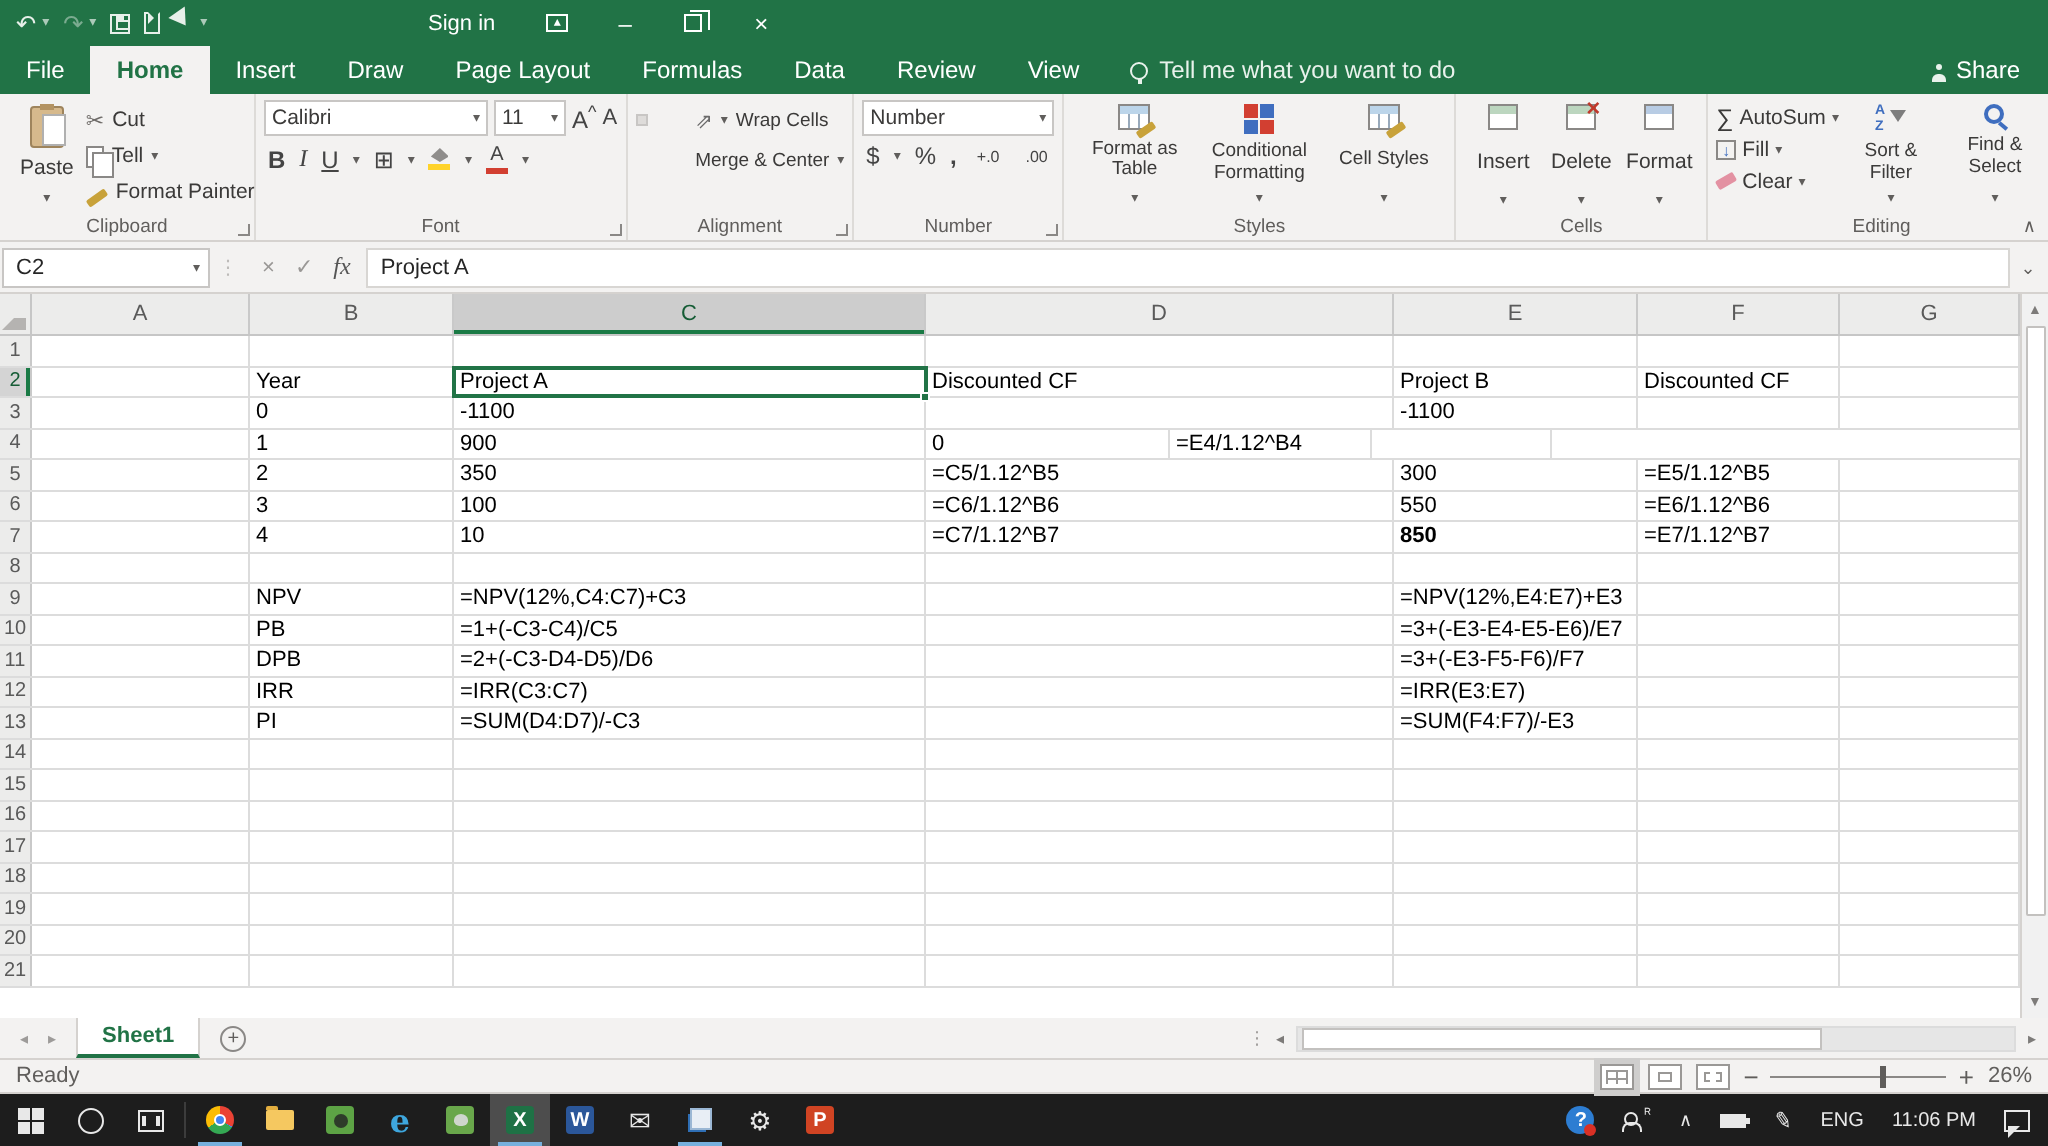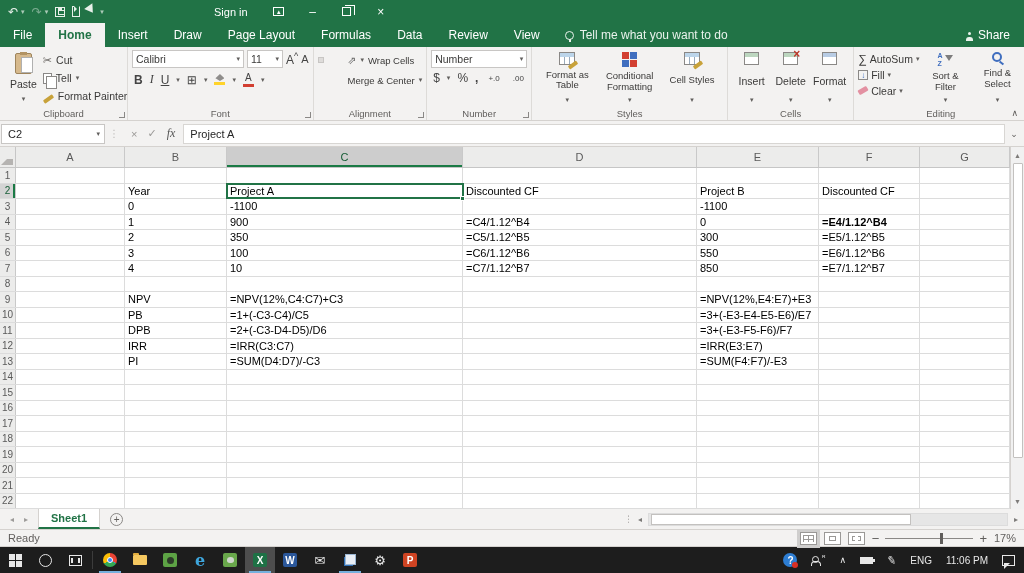--- a/index.html
+++ b/index.html
@@ -480,23 +480,22 @@
           <div class="cell" style="width: 234px;"></div>
           <div class="cell" style="width: 122px;">-1100</div>
           <div class="cell" style="width: 101px;"></div>
           <div class="cell" style="width: 90px;"></div>
         </div>
         <div class="grow" style="height: 15.5px;">
           <div class="rowh" style="width: 16px;">4</div>
           <div class="cell" style="width: 109px;"></div>
           <div class="cell" style="width: 102px;">1</div>
           <div class="cell" style="width: 236px;">900</div>
-          <div class="cell" style="width: 234px;">=C4/1.12^B4</div>
           <div class="cell" style="width: 122px;">0</div>
-          <div class="cell" style="width: 101px; font-weight: bold;">=E4/1.12^B4</div>
+          <div class="cell" style="width: 101px;">=E4/1.12^B4</div>
           <div class="cell" style="width: 90px;"></div>
         </div>
         <div class="grow" style="height: 15.5px;">
           <div class="rowh" style="width: 16px;">5</div>
           <div class="cell" style="width: 109px;"></div>
           <div class="cell" style="width: 102px;">2</div>
           <div class="cell" style="width: 236px;">350</div>
           <div class="cell" style="width: 234px;">=C5/1.12^B5</div>
           <div class="cell" style="width: 122px;">300</div>
           <div class="cell" style="width: 101px;">=E5/1.12^B5</div>
@@ -511,21 +510,21 @@
           <div class="cell" style="width: 122px;">550</div>
           <div class="cell" style="width: 101px;">=E6/1.12^B6</div>
           <div class="cell" style="width: 90px;"></div>
         </div>
         <div class="grow" style="height: 15.5px;">
           <div class="rowh" style="width: 16px;">7</div>
           <div class="cell" style="width: 109px;"></div>
           <div class="cell" style="width: 102px;">4</div>
           <div class="cell" style="width: 236px;">10</div>
           <div class="cell" style="width: 234px;">=C7/1.12^B7</div>
-          <div class="cell" style="width: 122px;">850</div>
+          <div class="cell" style="width: 122px; font-weight: bold;">850</div>
           <div class="cell" style="width: 101px;">=E7/1.12^B7</div>
           <div class="cell" style="width: 90px;"></div>
         </div>
         <div class="grow" style="height: 15.5px;">
           <div class="rowh" style="width: 16px;">8</div>
           <div class="cell" style="width: 109px;"></div>
           <div class="cell" style="width: 102px;"></div>
           <div class="cell" style="width: 236px;"></div>
           <div class="cell" style="width: 234px;"></div>
           <div class="cell" style="width: 122px;"></div>
@@ -647,30 +646,20 @@
           <div class="cell" style="width: 109px;"></div>
           <div class="cell" style="width: 102px;"></div>
           <div class="cell" style="width: 236px;"></div>
           <div class="cell" style="width: 234px;"></div>
           <div class="cell" style="width: 122px;"></div>
           <div class="cell" style="width: 101px;"></div>
           <div class="cell" style="width: 90px;"></div>
         </div>
         <div class="grow" style="height: 15.5px;">
           <div class="rowh" style="width: 16px;">21</div>
-          <div class="cell" style="width: 109px;"></div>
-          <div class="cell" style="width: 102px;"></div>
-          <div class="cell" style="width: 236px;"></div>
-          <div class="cell" style="width: 234px;"></div>
-          <div class="cell" style="width: 122px;"></div>
-          <div class="cell" style="width: 101px;"></div>
-          <div class="cell" style="width: 90px;"></div>
-        </div>
-        <div class="grow" style="height: 15.5px;">
-          <div class="rowh" style="width: 16px;">22</div>
           <div class="cell" style="width: 109px;"></div>
           <div class="cell" style="width: 102px;"></div>
           <div class="cell" style="width: 236px;"></div>
           <div class="cell" style="width: 234px;"></div>
           <div class="cell" style="width: 122px;"></div>
           <div class="cell" style="width: 101px;"></div>
           <div class="cell" style="width: 90px;"></div>
         </div>
       </div>
     <div class="vscroll">
@@ -706,21 +695,21 @@
       <span class="vicon norm sel"></span>
       <span class="vicon pl"></span>
       <span class="vicon pb"></span>
       <span class="zoomctl">
         <span class="zpm">−</span>
         <span class="ztrack">
             <span class="zhandle"></span>
           </span>
         <span class="zpm">+</span>
       </span>
-      <span>17%</span>
+      <span>26%</span>
     </span>
   </div>
 
   <div class="taskbar">
     <span class="titem">
         <span class="winlogo">
           <i></i>
           <i></i>
           <i></i>
           <i></i>

